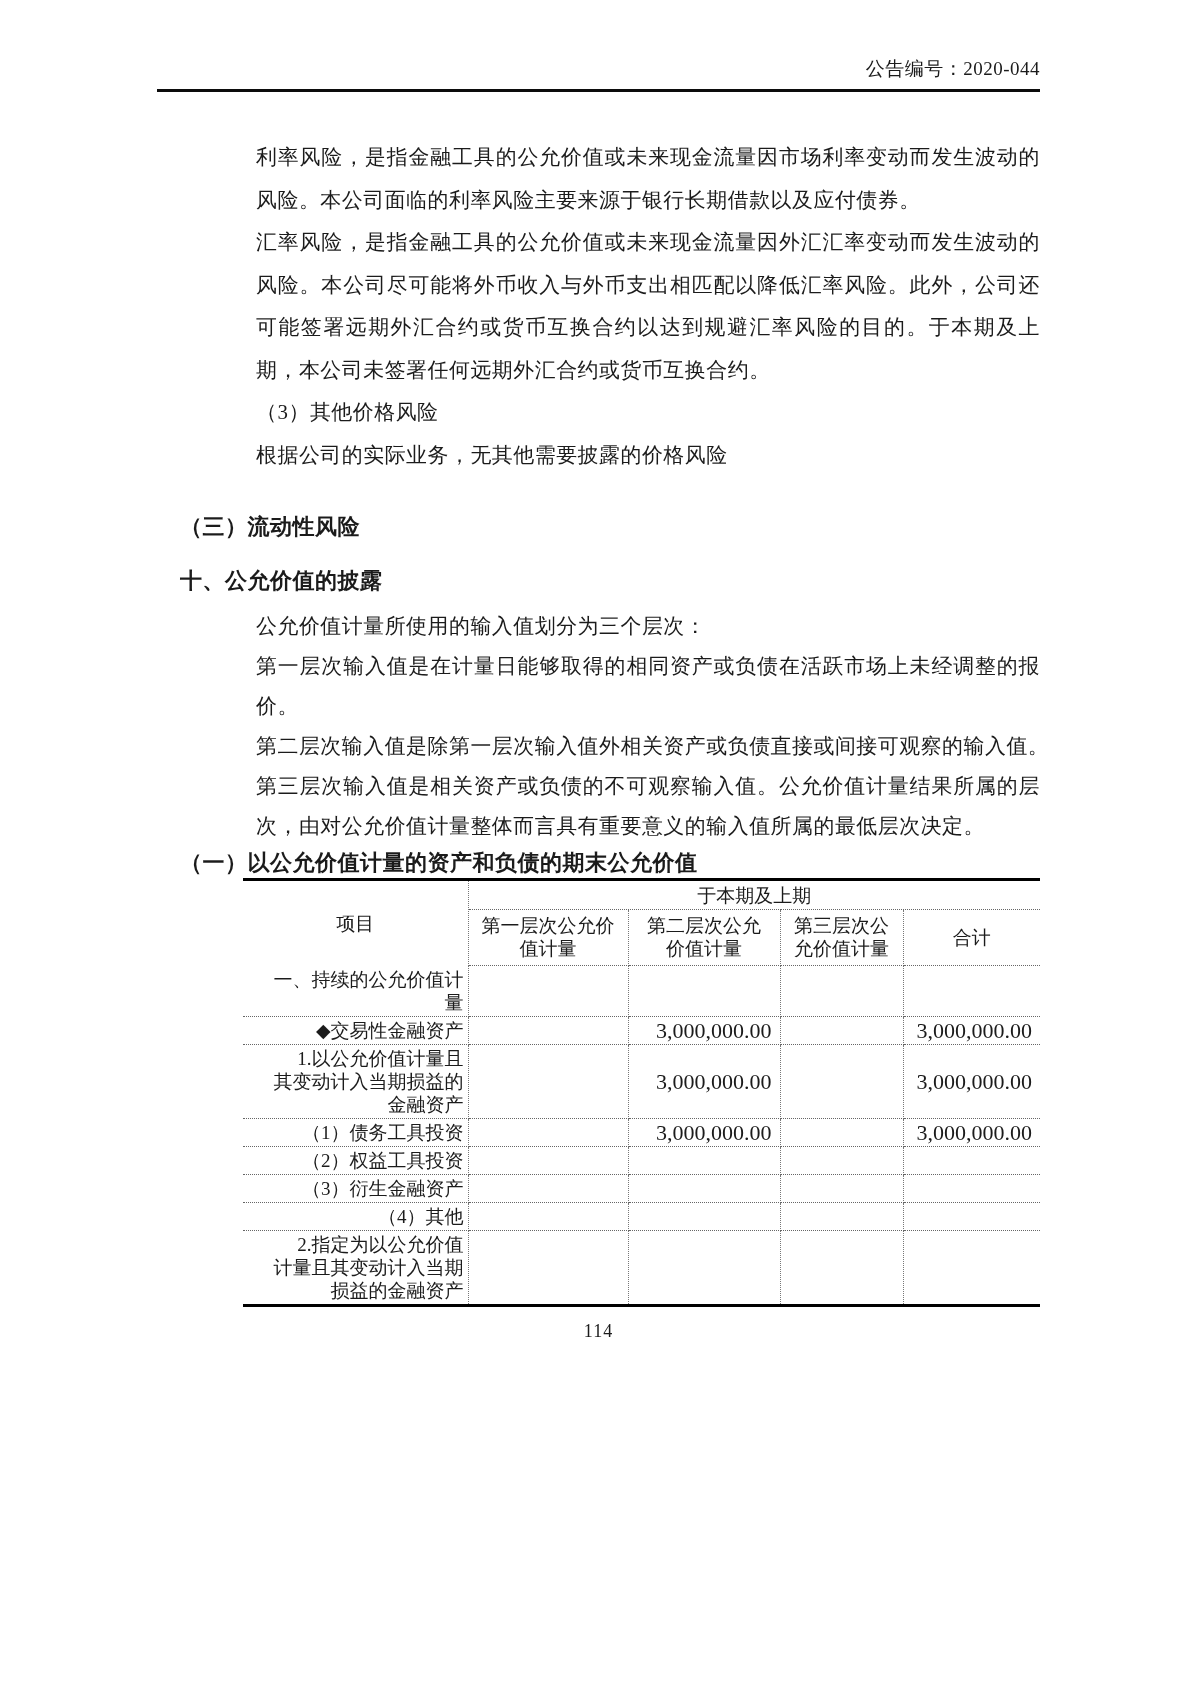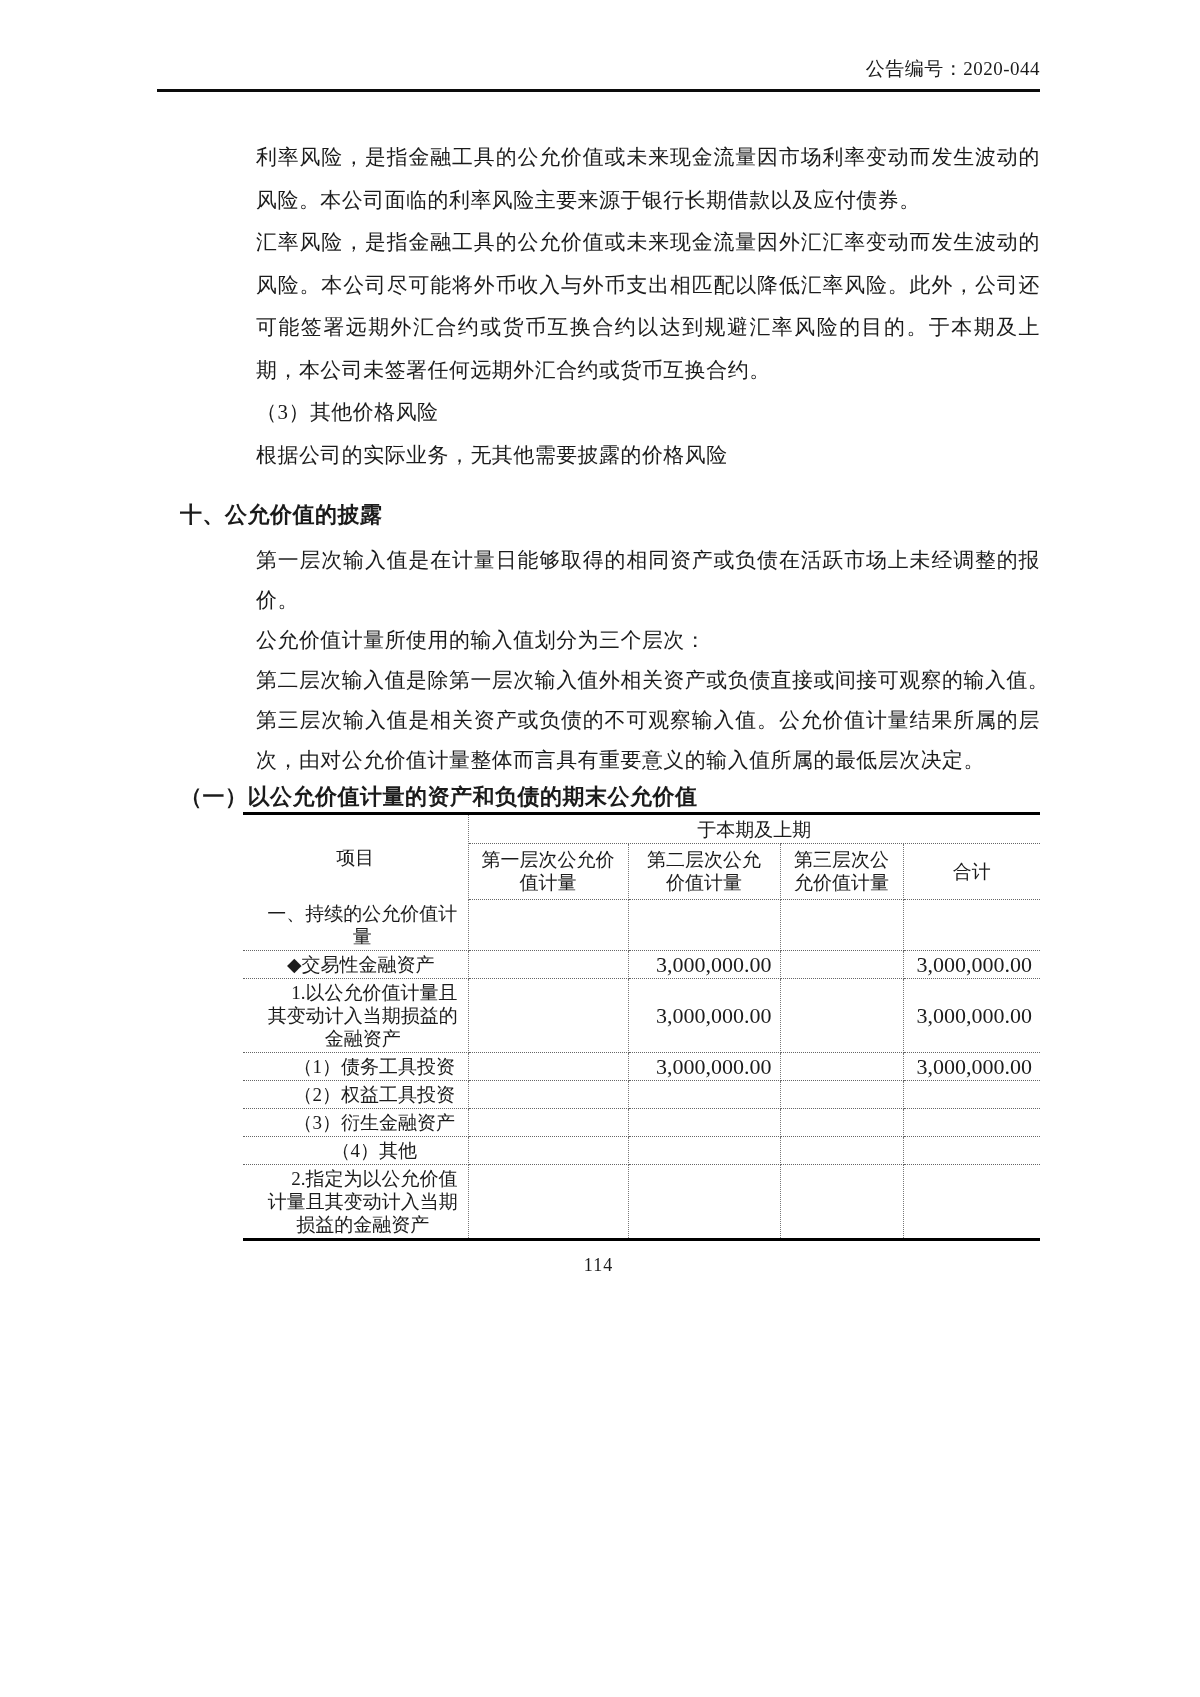--- a/index.html
+++ b/index.html
@@ -67,21 +67,21 @@
   th.c-item { text-align: center; padding: 2px 4px; }
   th.c-span {
     text-align: center;
     border-bottom: 1px dotted #666;
     padding: 3px 0 2px 0;
   }
   th.c-col { text-align: center; padding: 4px 10px 5px 10px; }
   thead tr:last-child th { border-bottom: 1px dotted #666; }
   tbody tr td { border-bottom: 1px dotted #666; padding-top: 2px; padding-bottom: 2px; }
   tbody tr:last-child td { border-bottom: none; }
-  td.item { text-align: center; }
+  td.item { text-align: right; }
   td.row-section { font-weight: bold; padding-left: 18px; padding-right: 4px; }
   td.row-flush { padding-left: 15px; padding-right: 4px; }
   td.row-indent { padding-left: 19px; padding-right: 4px; text-indent: 23px; }
   td.num { text-align: right; padding-right: 8px; font-size: 22px; }
   
   .page-num {
     margin-top: 14px;
     text-align: center;
     font-size: 18px;
     letter-spacing: 1px;
@@ -96,24 +96,25 @@
     <div class="doc-header">
       <span>公告编号：2020-044</span>
     </div>
     <div class="header-rule"></div>
 
     <p class="body first">利率风险，是指金融工具的公允价值或未来现金流量因市场利率变动而发生波动的风险。本公司面临的利率风险主要来源于银行长期借款以及应付债券。</p>
     <p class="body">汇率风险，是指金融工具的公允价值或未来现金流量因外汇汇率变动而发生波动的风险。本公司尽可能将外币收入与外币支出相匹配以降低汇率风险。此外，公司还可能签署远期外汇合约或货币互换合约以达到规避汇率风险的目的。于本期及上期，本公司未签署任何远期外汇合约或货币互换合约。</p>
     <p class="body">（3）其他价格风险</p>
     <p class="body">根据公司的实际业务，无其他需要披露的价格风险</p>
 
+    <h3 class="h-sub">（三）流动性风险</h3>
 
     <h3 class="h-sub h-fv">十、公允价值的披露</h3>
+    <p class="body tight">公允价值计量所使用的输入值划分为三个层次：</p>
     <p class="body tight">第一层次输入值是在计量日能够取得的相同资产或负债在活跃市场上未经调整的报价。</p>
-    <p class="body tight">公允价值计量所使用的输入值划分为三个层次：</p>
     <p class="body tight oneline">第二层次输入值是除第一层次输入值外相关资产或负债直接或间接可观察的输入值。</p>
     <p class="body tight">第三层次输入值是相关资产或负债的不可观察输入值。公允价值计量结果所属的层次，由对公允价值计量整体而言具有重要意义的输入值所属的最低层次决定。</p>
 
     <h3 class="h-sub h-table">（一）以公允价值计量的资产和负债的期末公允价值</h3>
 
     <table class="fv">
       <colgroup>
         <col style="width:225px">
         <col style="width:160px">
         <col style="width:152px">

